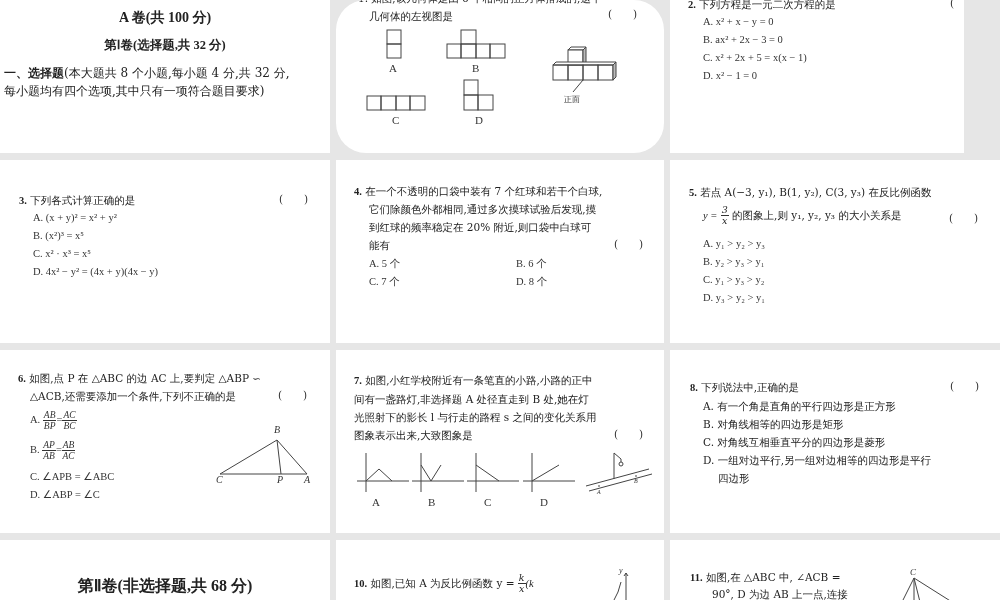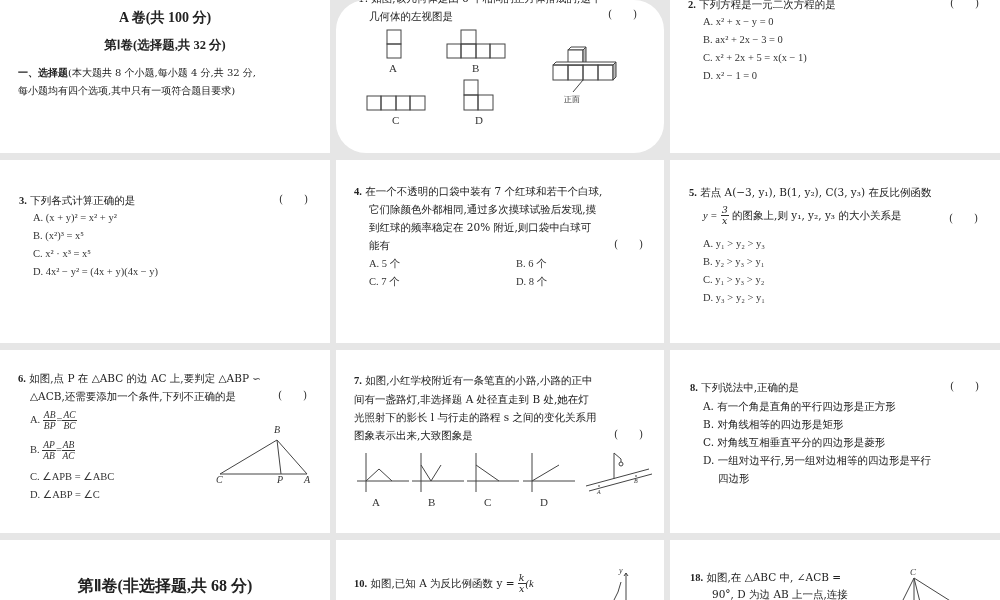--- a/index.html
+++ b/index.html
@@ -27,21 +27,21 @@
   svg { position: absolute; overflow: visible; }
   svg line, svg polyline, svg rect, svg polygon { stroke: #444; stroke-width: 1; fill: none; }
   svg text { font-family: "Liberation Serif", serif; font-size: 9px; fill: #333; font-style: italic; }
 </style>
 </head>
 <body>
 
 <div class="panel" style="left:0;top:0;width:330px;height:153px;">
   <div class="title" style="top:9px;font-size:14px;">A 卷(共 100 分)</div>
   <div class="title" style="top:37px;font-size:12.5px;">第Ⅰ卷(选择题,共 32 分)</div>
-  <div class="q" style="left:18px;top:64px;font-size:10px;line-height:18px;width:305px;">
+  <div class="q" style="left:4px;top:64px;font-size:12px;line-height:18px;width:305px;">
     <span style="font-weight:bold;">一、选择题</span><span>(本大题共 8 个小题,每小题 4 分,共 32 分,</span><br>
     <span>每小题均有四个选项,其中只有一项符合题目要求)</span>
   </div>
 </div>
 
 <div class="panel" style="left:336px;top:0;width:328px;height:153px;border-radius:30px;">
   <div class="q" style="left:22px;top:-11px;white-space:nowrap;">1. 如图,该几何体是由 6 个相同的正方体搭成的,这个</div>
   <div class="q" style="left:33px;top:7px;">几何体的左视图是</div>
   <div class="paren" style="left:272px;top:8px;">(　　)</div>
 
@@ -83,21 +83,21 @@
     <rect x="2" y="18" width="15" height="15"></rect>
       <rect x="17" y="18" width="15" height="15"></rect>
       <rect x="32" y="18" width="15" height="15"></rect>
       <rect x="47" y="18" width="15" height="15"></rect>
     <polygon points="62,18 65,15 65,30 62,33" style="fill:#bbb"></polygon>
     <line x1="32" y1="33" x2="22" y2="45"></line>
   </svg>
   <div class="lbl" style="left:228px;top:94px;font-size:8px;">正面</div>
 </div>
 
-<div class="panel" style="left:670px;top:0;width:330px;height:153px;">
+<div class="panel" style="left:670px;top:0;width:294px;height:153px;">
   <div class="q" style="left:18px;top:-5px;">
     <span class="qnum">2.</span>
     <span>下列方程是一元二次方程的是</span>
   </div>
   <div class="paren" style="left:280px;top:-3px;">(　　)</div>
   <div class="opt" style="left:33px;top:13px;">A. x² + x − y = 0</div>
   <div class="opt" style="left:33px;top:31px;">B. ax² + 2x − 3 = 0</div>
   <div class="opt" style="left:33px;top:49px;">C. x² + 2x + 5 = x(x − 1)</div>
   <div class="opt" style="left:33px;top:67px;">D. x² − 1 = 0</div>
 </div>
@@ -250,21 +250,21 @@
   <svg style="left:265px;top:30px;" width="30" height="30">
     <line x1="25" y1="3" x2="25" y2="30"></line>
     <polyline points="23,6 25,3 27,6"></polyline>
     <polyline points="20,12 17,22 13,30"></polyline>
   </svg>
   <div class="lbl" style="left:283px;top:26px;font-size:8px;font-style:italic;">y</div>
 </div>
 
 <div class="panel" style="left:670px;top:540px;width:330px;height:60px;">
   <div class="q" style="left:20px;top:28px;white-space:nowrap;">
-    <span class="qnum">18.</span>
+    <span class="qnum">11.</span>
     <span>如图,在 △ABC 中, ∠ACB =</span>
   </div>
   <div class="q" style="left:42px;top:45px;white-space:nowrap;">90°, D 为边 AB 上一点,连接</div>
   <svg style="left:230px;top:36px;" width="60" height="26">
     <line x1="14" y1="2" x2="2" y2="26"></line>
     <line x1="14" y1="2" x2="14" y2="26"></line>
     <line x1="14" y1="2" x2="20" y2="26"></line>
     <line x1="14" y1="2" x2="52" y2="26"></line>
   </svg>
   <div class="lbl" style="left:240px;top:27px;font-style:italic;font-size:9px;">C</div>

